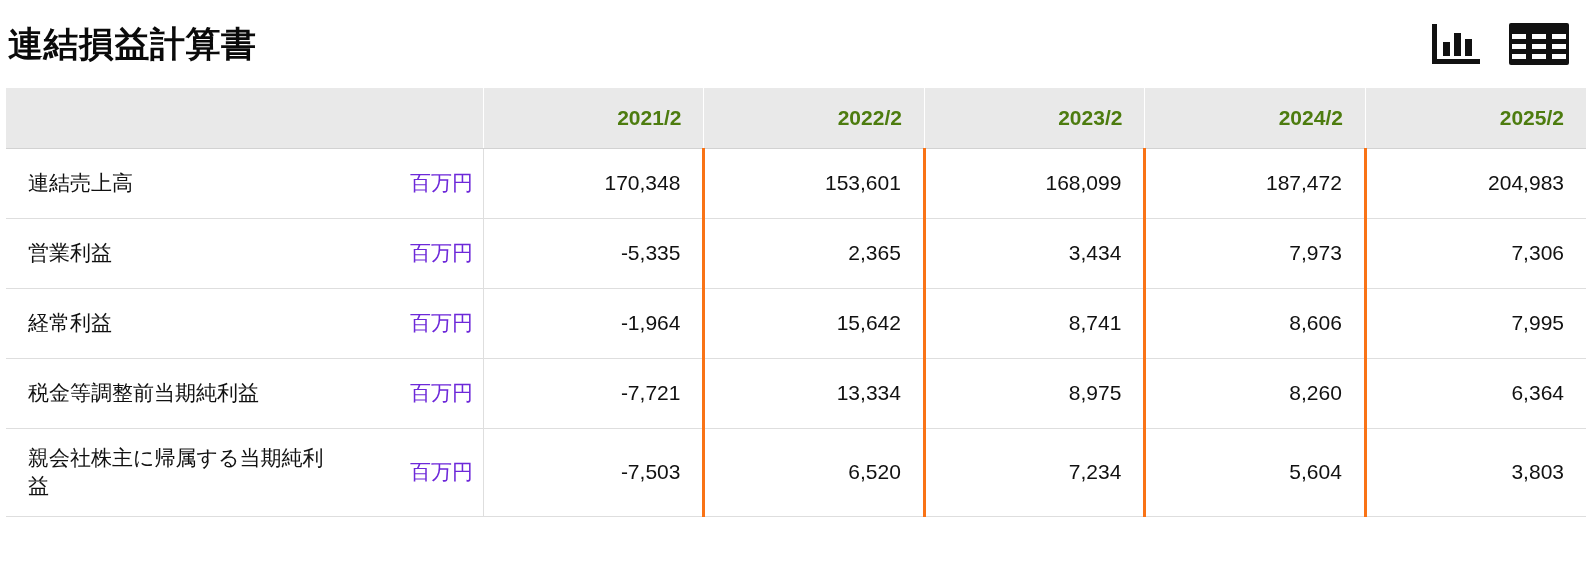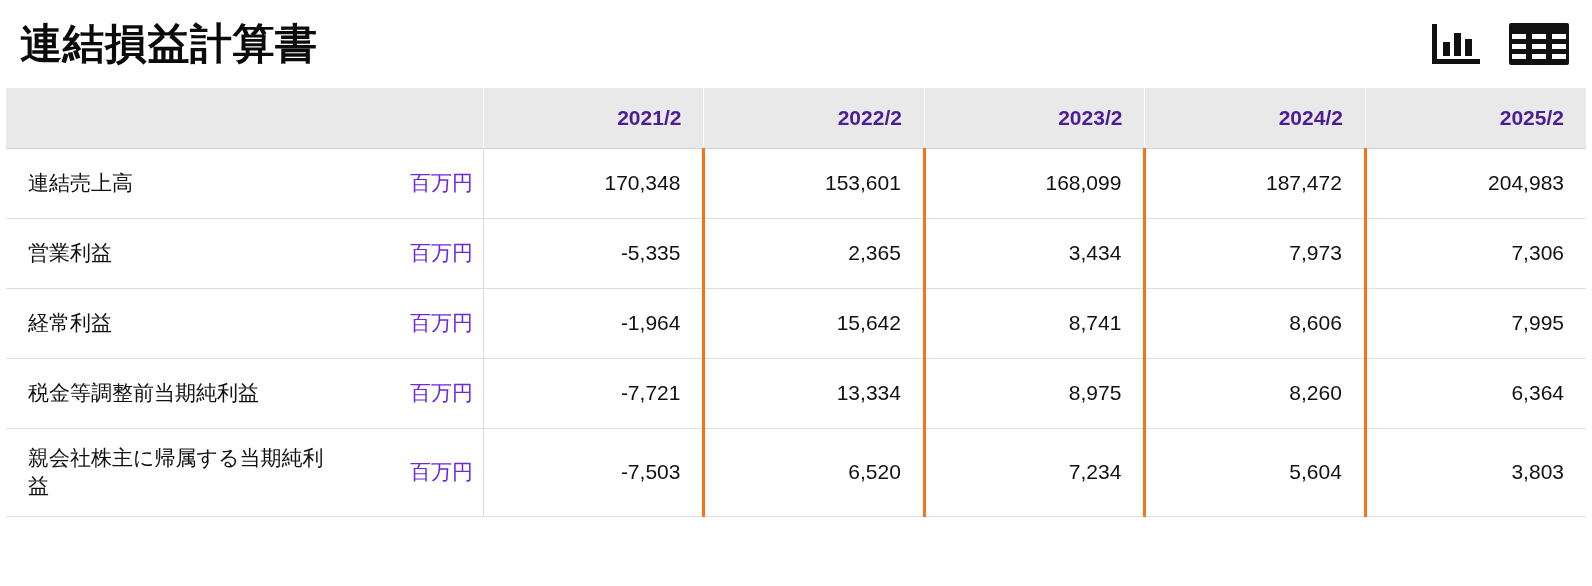--- a/index.html
+++ b/index.html
@@ -27,26 +27,26 @@
     position: relative;
     height: 88px;
     display: flex;
     align-items: center;
     justify-content: space-between;
     padding: 0 8px 0 4px;
     box-sizing: border-box;
   }
 
   .page-title {
-    font-size: 42px;
+    font-size: 35px;
     font-weight: bold;
     letter-spacing: 0.5px;
     color: #0a0a0a;
     line-height: 1.2;
-    margin: 12px;
+    margin: 0;
     padding-left: 4px;
   }
 
   .view-toggle {
     display: flex;
     align-items: center;
     gap: 26px;
     padding-right: 14px;
   }
 
@@ -78,21 +78,21 @@
   table.fin-table col.c-unit  { width: 100px; }
   table.fin-table col.c-val   { width: 218px; }
 
   table.fin-table thead th {
     background: #e9e9e9;
     height: 60px;
     border-bottom: 1px solid #d2d2d2;
     border-right: 1px solid #ffffff;
     font-weight: bold;
     font-size: 21px;
-    color: #4c1d95;
+    color: #4d7c0f;
     text-align: right;
     padding: 0 22px 0 0;
     box-sizing: border-box;
   }
   table.fin-table thead th.head-blank {
     text-align: left;
     padding: 0;
     border-right: 1px solid #ffffff;
   }
   table.fin-table thead th:last-child {

